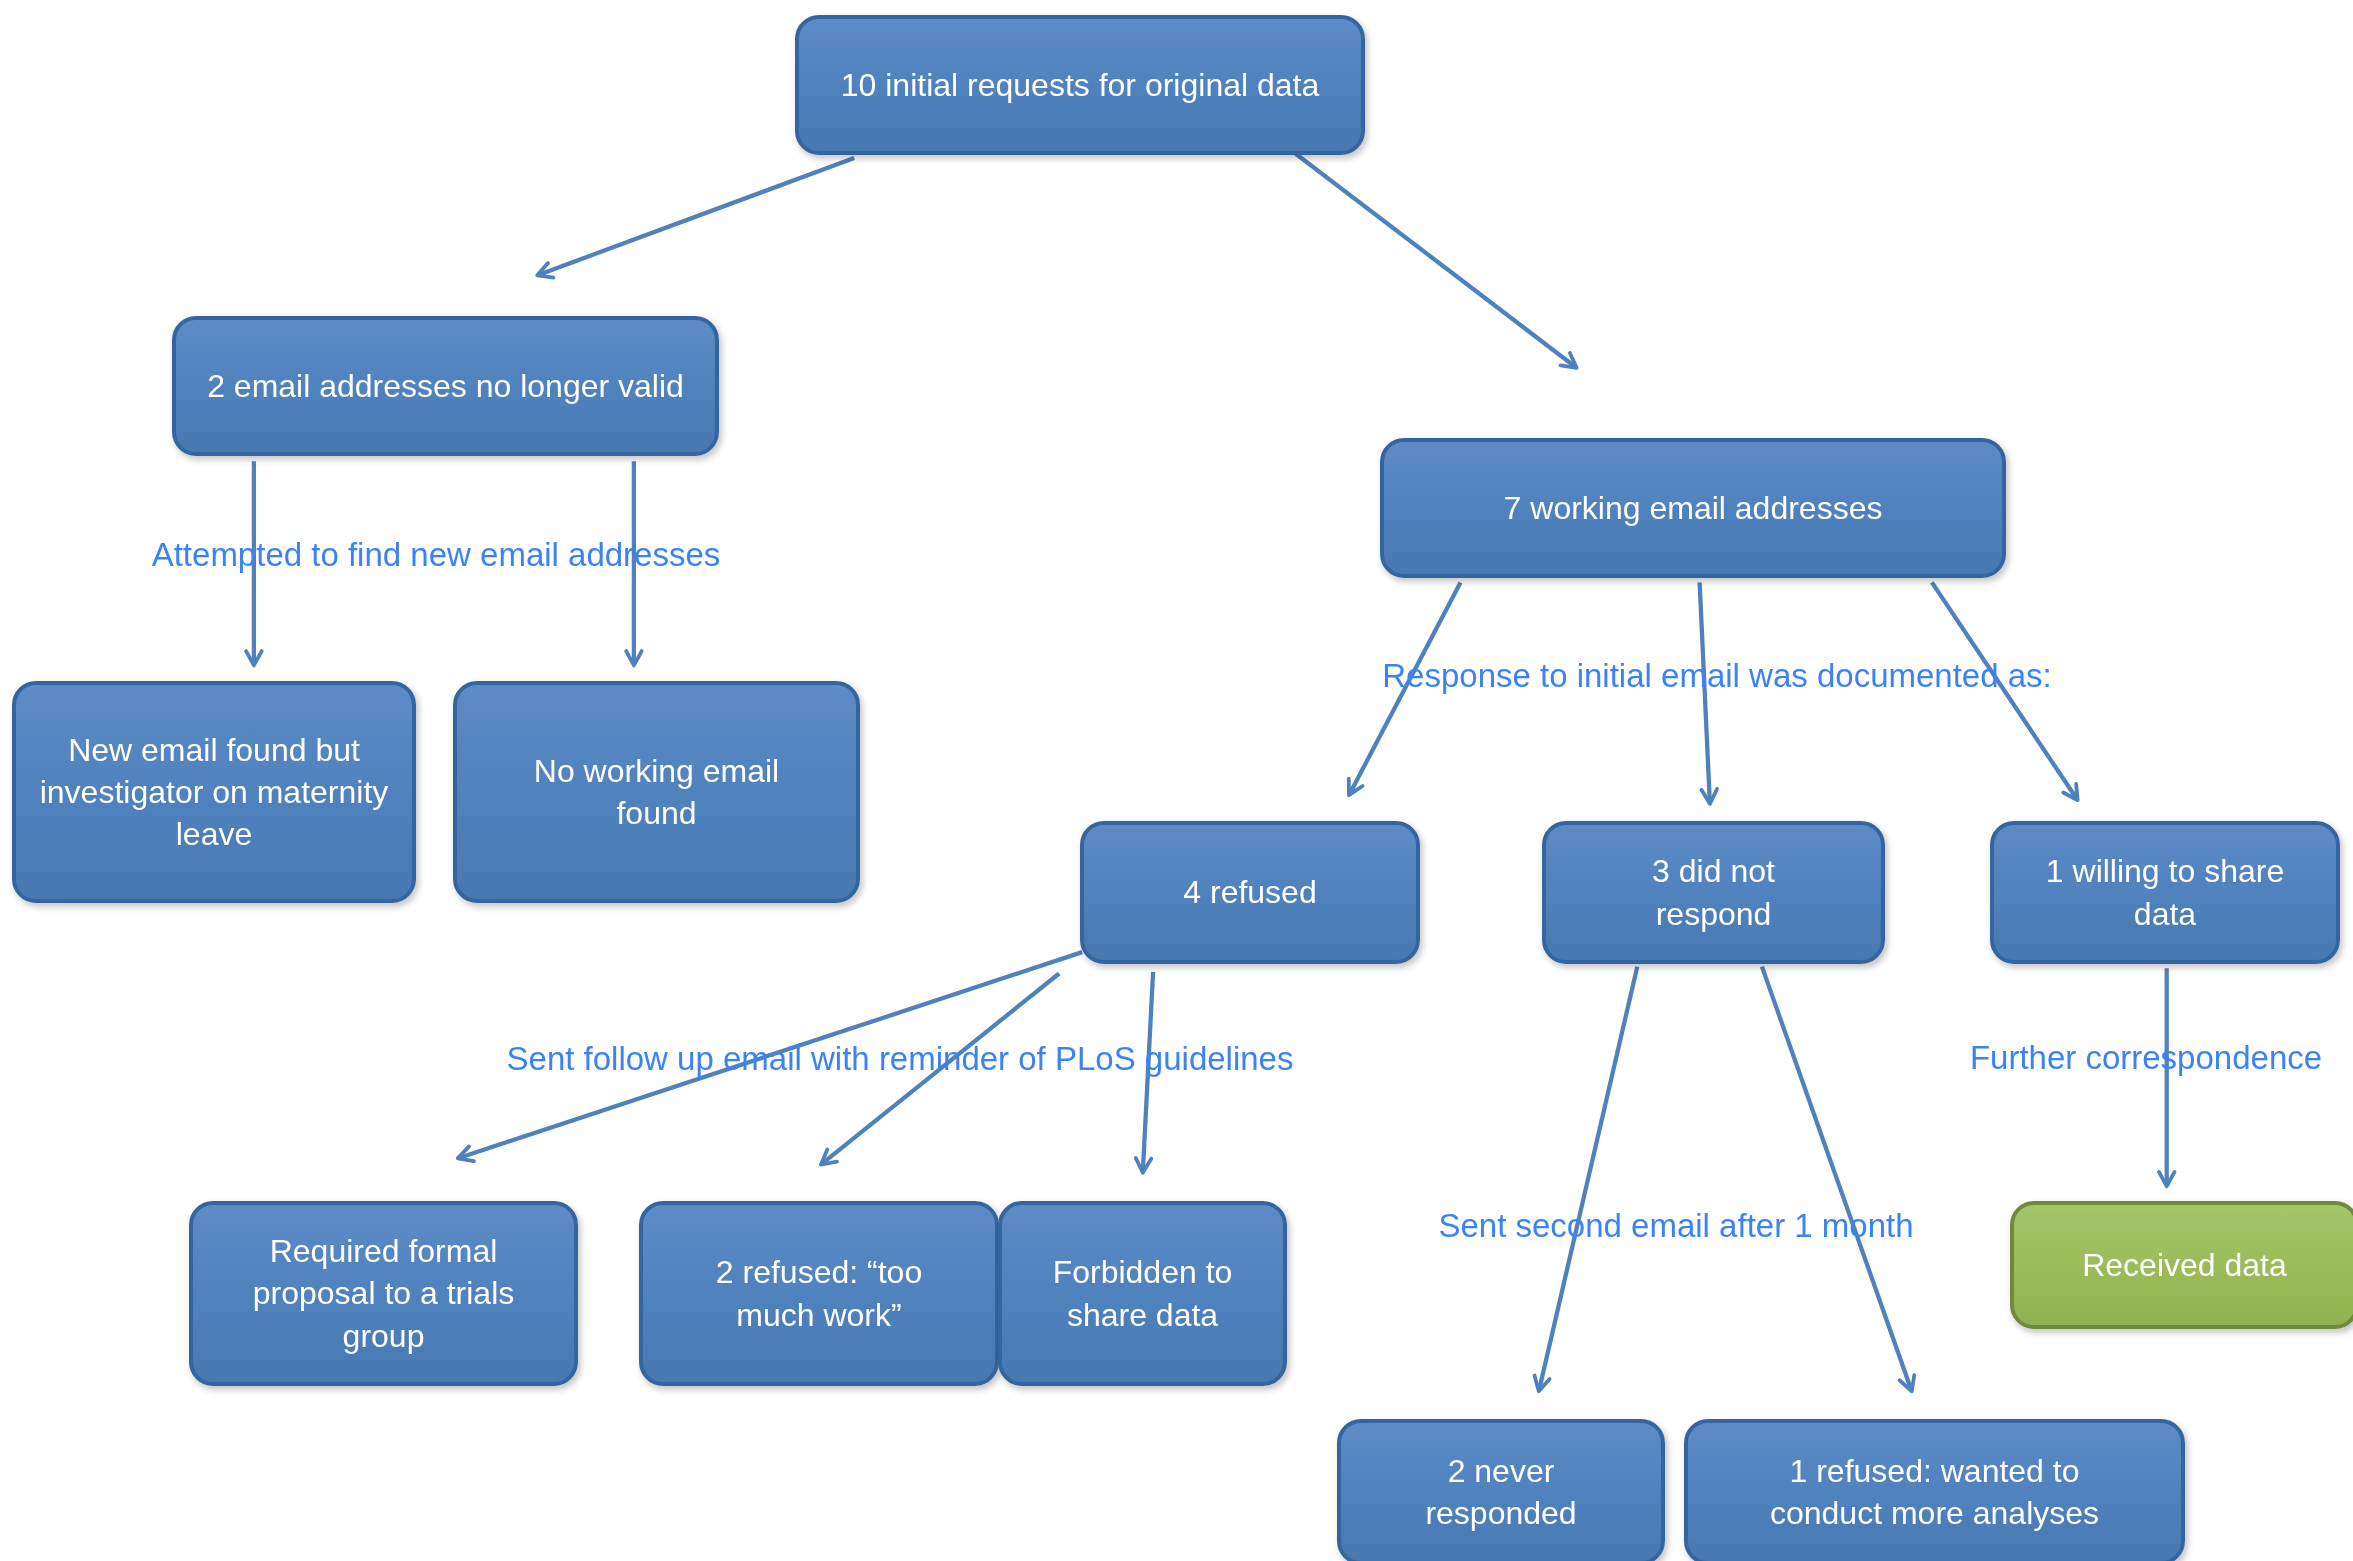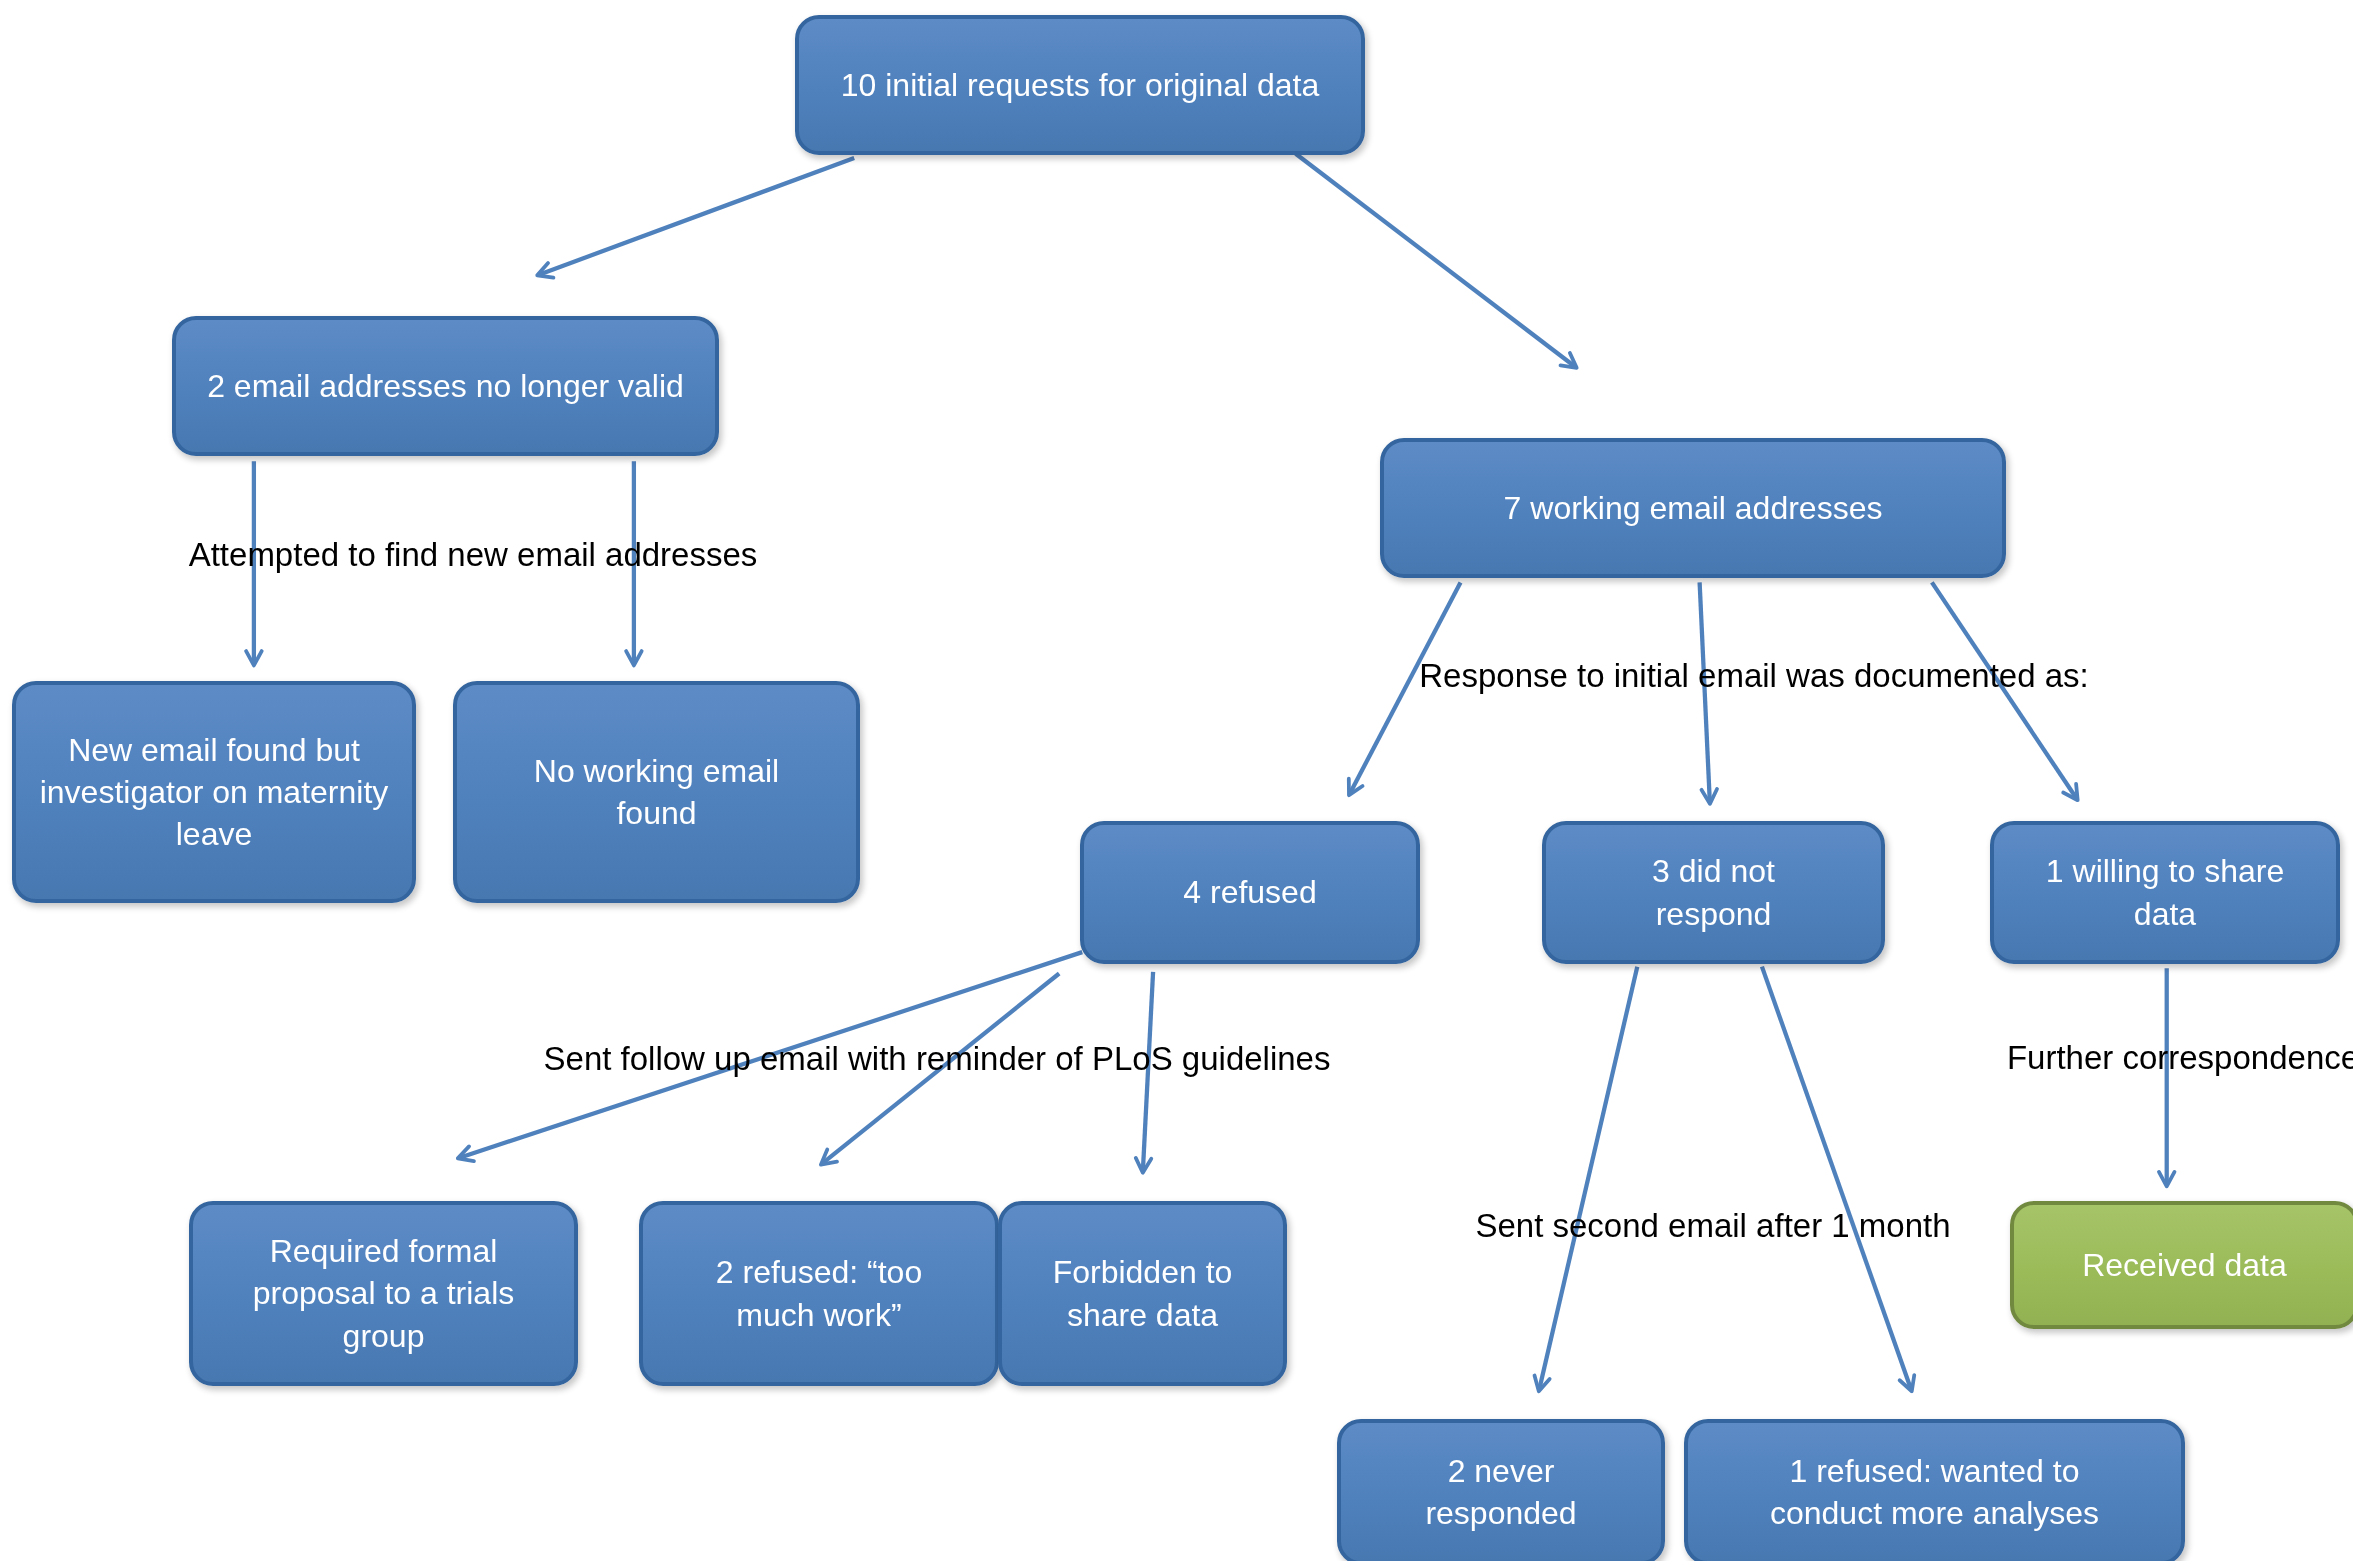--- a/index.html
+++ b/index.html
@@ -43,24 +43,23 @@
     padding: 8px 17px;
     box-shadow: 2.6px 3.4px 6px rgba(0,0,0,0.22);
   }
   .node.success {
     background: linear-gradient(180deg, #a6c468 0%, #9bbb59 55%, #92b152 100%);
     border-color: #71893f;
   }
   .edge-label {
     position: absolute;
     transform: translate(-50%, -50%);
-    color: #000000;
+    color: #3b82f6;
     font-size: 33px;
     white-space: nowrap;
-    margin-left: 37px;
   }
 </style>
 </head>
 <body>
 
 <div class="canvas">
 
   <svg class="arrows" viewBox="0 0 2756 1828">
     <defs>
       <marker id="arrowhead" viewBox="0 0 10 10" refX="7.5" refY="5" markerWidth="5.2" markerHeight="5.2" orient="auto">

